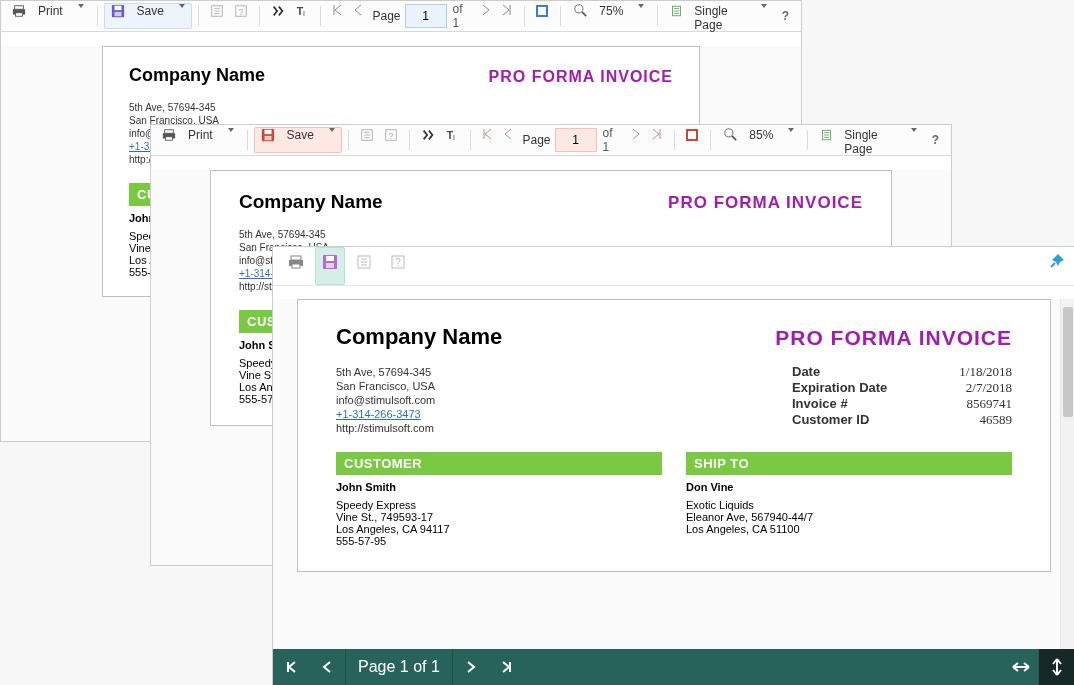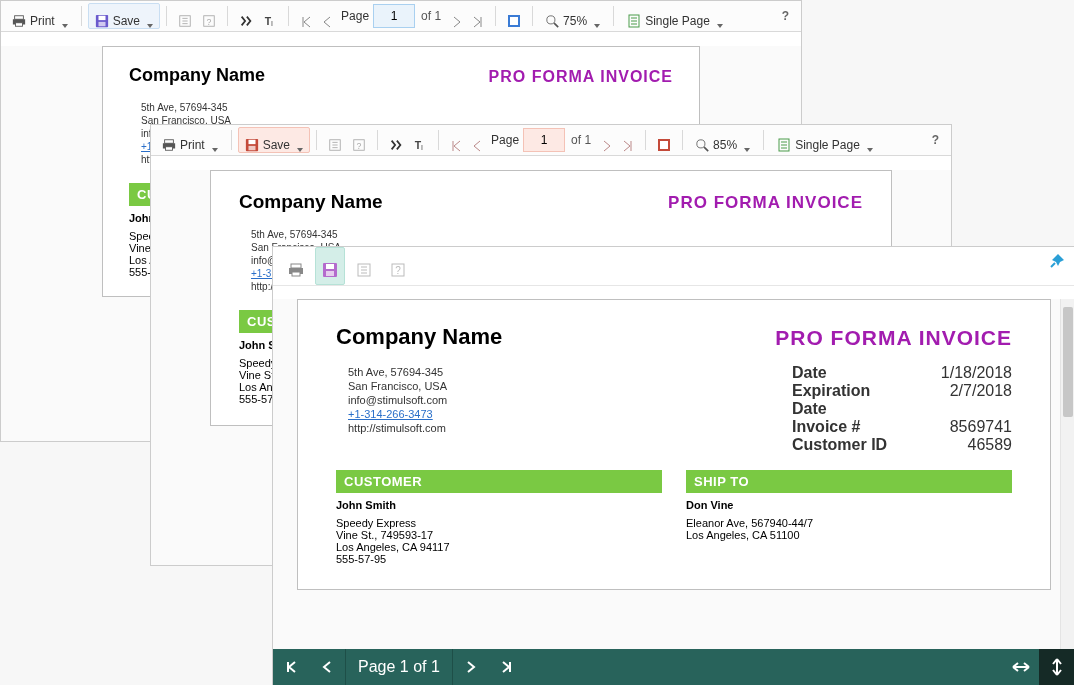--- a/index.html
+++ b/index.html
@@ -1,40 +1,40 @@
 <!DOCTYPE html>
 <html><head>
 <meta charset="utf-8">
 <style>
   html, body { margin:0; padding:0; font-family: Arial, Helvetica, sans-serif; background:#fff; }
   #stage { position:relative; width:1074px; height:685px; overflow:hidden; background:#f7f7f7; }
   .viewer { position:absolute; background:#fff; border:1px solid #ccc; box-shadow: 0 0 0 transparent; overflow:hidden; }
   .toolbar { background:#fcfcfc; border-bottom:1px solid #d9d9d9; display:flex; align-items:center; height:30px; padding:0 4px; font-size:12px; color:#333; }
   .sep { width:1px; height:20px; background:#d9d9d9; margin:0 6px; }
-  .tbtn { display:flex; align-items:flex-end; height:24px; padding:0 6px; border:1px solid transparent; border-radius:2px; cursor:pointer; gap:4px; }
+  .tbtn { display:flex; align-items:flex-start; height:24px; padding:0 6px; border:1px solid transparent; border-radius:2px; cursor:pointer; gap:12px; }
   .tbtn.icon-only { padding:0 4px; }
   .tbtn.save-hi { background:#fde9e4; border-color:#f4c2b6; }
   .tbtn.save-hi2 { background:#d4eee8; border-color:#b6e2d7; }
   .triangle-down { width:0; height:0; border-left:3px solid transparent; border-right:3px solid transparent; border-top:4px solid #666; margin-left:3px; }
   .page-input { width:36px; height:20px; border:1px solid #a9d0f0; background:#eaf3fb; text-align:center; font-size:12px; }
   .page-input2 { width:36px; height:20px; border:1px solid #f4c2b6; background:#fde9e4; text-align:center; font-size:12px; }
   .help-btn { margin-left:auto; color:#666; font-weight:bold; cursor:pointer; padding:0 8px; }
   .doc-area { position:relative; width:100%; background:#fafafa; }
   .page { background:#fff; border:1px solid #bfbfbf; margin:14px auto 0 auto; box-shadow:0 0 0 transparent; }
   .invoice { padding:20px 28px; }
   .inv-header { display:flex; justify-content:space-between; align-items:flex-end; }
   .company { font-weight:bold; font-size:20px; }
   .proforma { color:#a21caf; font-weight:bold; letter-spacing:1px; font-size:18px; }
   .inv-row2 { display:flex; justify-content:space-between; margin-top:14px; font-size:11px; color:#333; }
-  .addr-block div { margin:2px 12px; }
+  .addr-block div { margin:2px 0; }
   .phone-link { color:#2a6fc9; text-decoration:underline; }
-  .meta-table { font-size:16px; }
+  .meta-table { font-size:13px; }
   .meta-table .r { display:flex; gap:30px; justify-content:flex-end; }
   .meta-table .r .k { font-weight:bold; width:110px; }
-  .meta-table .r .v { width:80px; text-align:right; }
+  .meta-table .r .v { width:80px; text-align:right;font-family:Liberation Serif, serif; }
   .section-bar { background:#7ac943; color:#fff; font-weight:bold; padding:4px 8px; margin-top:16px; font-size:13px; letter-spacing:0.5px; }
   .two-col { display:flex; gap:24px; font-size:11px; }
   .two-col > div { flex:1; }
   .two-col .name { font-weight:bold; margin:6px 0; }
   
   
   .v3-nav { position:absolute; left:0; right:0; bottom:0; height:36px; background:#28635b; color:#fff; display:flex; align-items:center; font-size:16px; }
   .v3-nav .nbt { width:36px; height:36px; display:flex; align-items:center; justify-content:center; cursor:pointer; }
   .v3-nav .right { margin-left:auto; display:flex; }
   .v3-nav .sepdark { width:1px; height:36px; background:#1e4f48; }
@@ -401,20 +401,21 @@
             <div class="section-bar">CUSTOMER</div>
             <div class="name">John Smith</div>
             <div>Speedy Express</div>
             <div>Vine St., 749593-17</div>
             <div>Los Angeles, CA 94117</div>
             <div>555-57-95</div>
           </div>
           <div>
             <div class="section-bar">SHIP TO</div>
             <div class="name">Don Vine</div>
+            <div>Exotic Liquids</div>
             <div>Eleanor Ave, 567940-44/7</div>
             <div>Los Angeles, CA 51100</div>
           </div>
         </div>
       </div>
     </div>
   </div>
   <div class="scrollbar" style="top:52px;">
     <div class="scroll-thumb"></div>
   </div>

